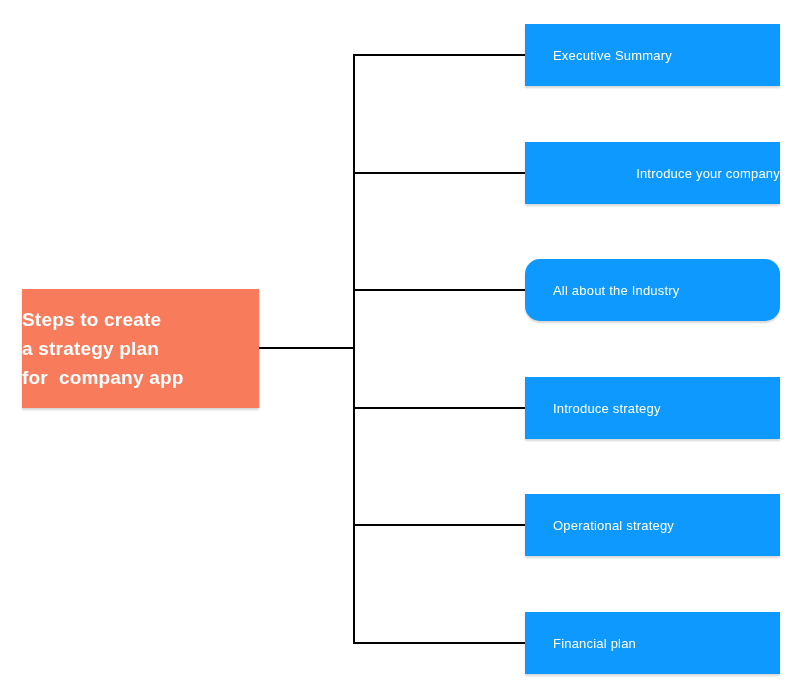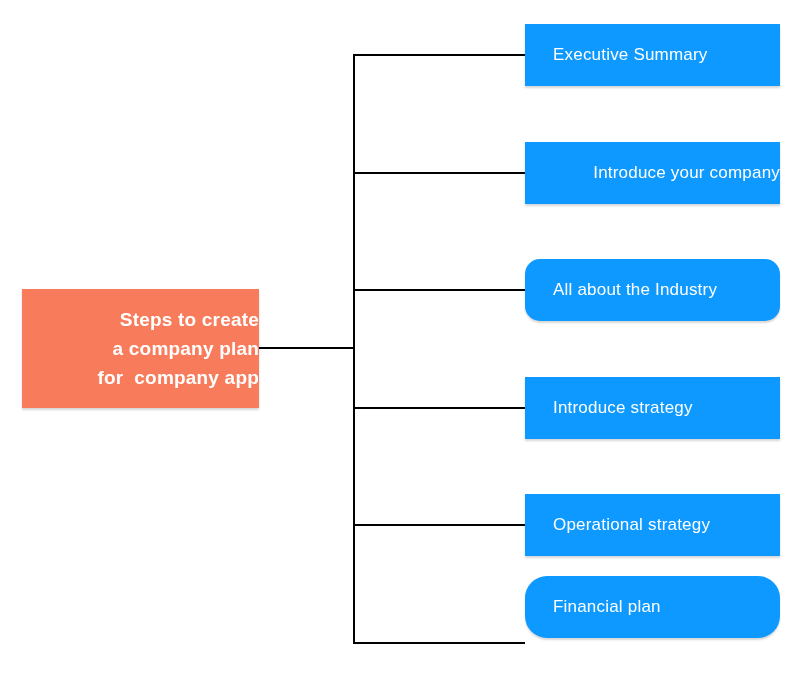--- a/index.html
+++ b/index.html
@@ -22,41 +22,41 @@
     box-shadow: 0 2px 2px rgba(0,0,0,0.16);
   }
   .node.root {
     left: 22px;
     top: 289px;
     width: 237px;
     height: 119px;
     background: var(--root-fill, #F87C5B);
     display: flex;
     flex-direction: column;
-    align-items: flex-end;
+    align-items: flex-start;
     justify-content: center;
     text-align: center;
     font-size: 19px;
     font-weight: 600;
     line-height: 29px;
     letter-spacing: 0.2px;
   }
   .root-line {
     display: block;
     white-space: pre-wrap;
   }
   .node.branch {
     left: 525px;
     width: 255px;
     height: 62px;
     background: var(--branch-fill, #0D99FF);
     display: flex;
     align-items: center;
     padding-left: 28px;
-    font-size: 17px;
+    font-size: 13px;
     font-weight: 500;
     letter-spacing: 0.2px;
     white-space: pre-wrap;
   }
   .line {
     position: absolute;
     background: var(--connector, #000000);
   }
   .line.h { height: 2px; }
   .line.v { width: 2px; }
@@ -70,36 +70,36 @@
   <div class="line v" style="left:353px; top:54px; height:590px;"></div>
   <div class="line h" style="left:353px; top:54px; width:172px;"></div>
   <div class="line h" style="left:353px; top:172px; width:172px;"></div>
   <div class="line h" style="left:353px; top:289px; width:172px;"></div>
   <div class="line h" style="left:353px; top:407px; width:172px;"></div>
   <div class="line h" style="left:353px; top:524px; width:172px;"></div>
   <div class="line h" style="left:353px; top:642px; width:172px;"></div>
 
   <div class="node root">
     <span class="root-line">Steps to create</span>
-    <span class="root-line">a company plan</span>
+    <span class="root-line">a strategy plan</span>
     <span class="root-line">for  company app</span>
   </div>
 
   <div class="node branch" style="top:24px;">
     <span>Executive Summary</span>
   </div>
   <div class="node branch" style="top:142px;justify-content:flex-end;">
     <span>Introduce your company</span>
   </div>
   <div class="node branch" style="top:259px;border-radius:15px;">
     <span>All about the Industry</span>
   </div>
   <div class="node branch" style="top:377px;">
     <span>Introduce strategy</span>
   </div>
   <div class="node branch" style="top:494px;align-items:center;">
     <span>Operational strategy</span>
   </div>
-  <div class="node branch" style="top:576px;border-radius:22px;">
+  <div class="node branch" style="top:612px;">
     <span>Financial plan</span>
   </div>
 
 </div>
 
 </body></html>

